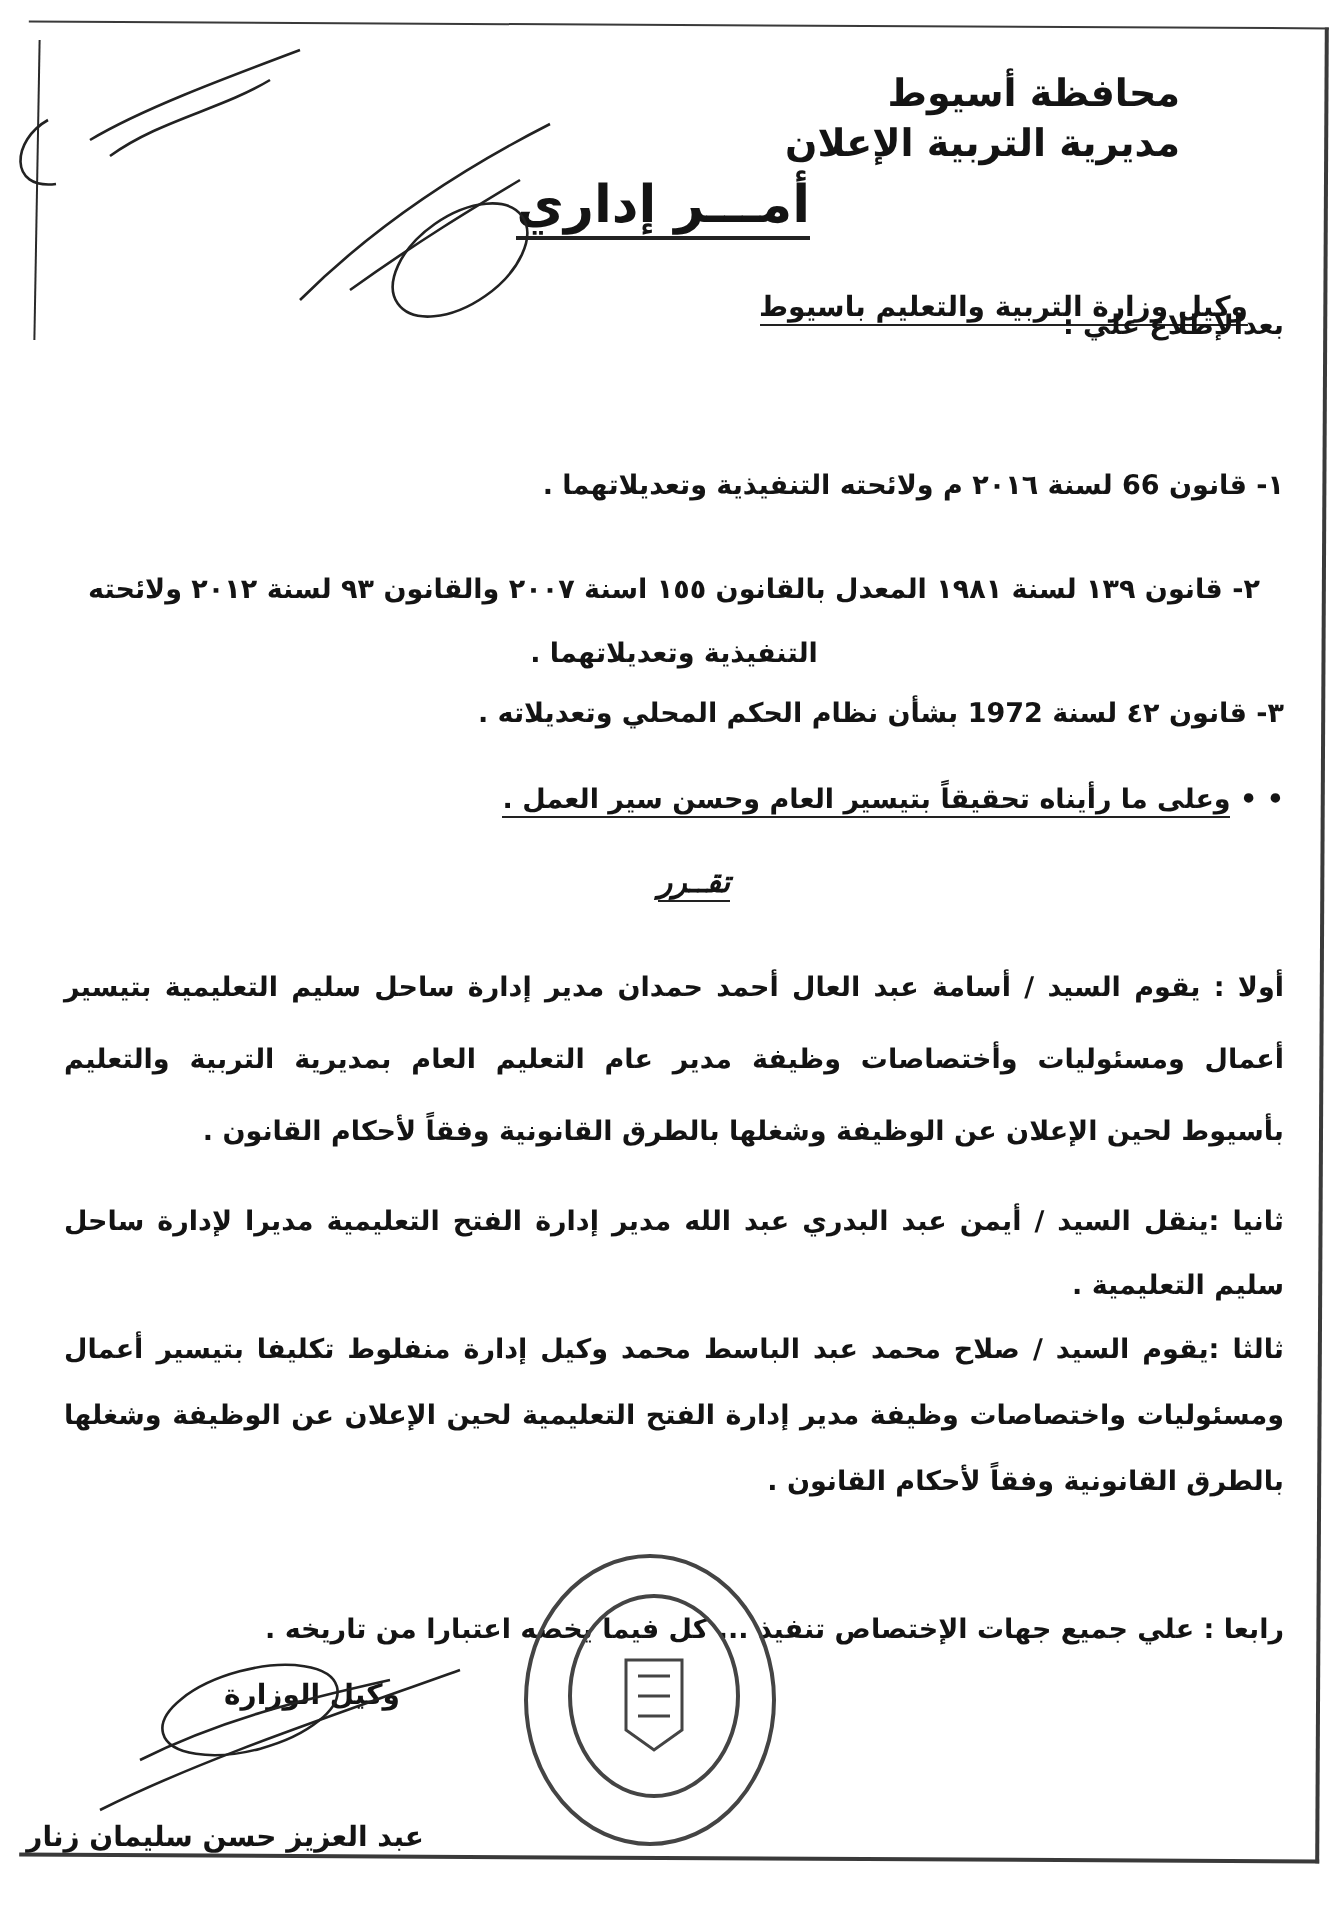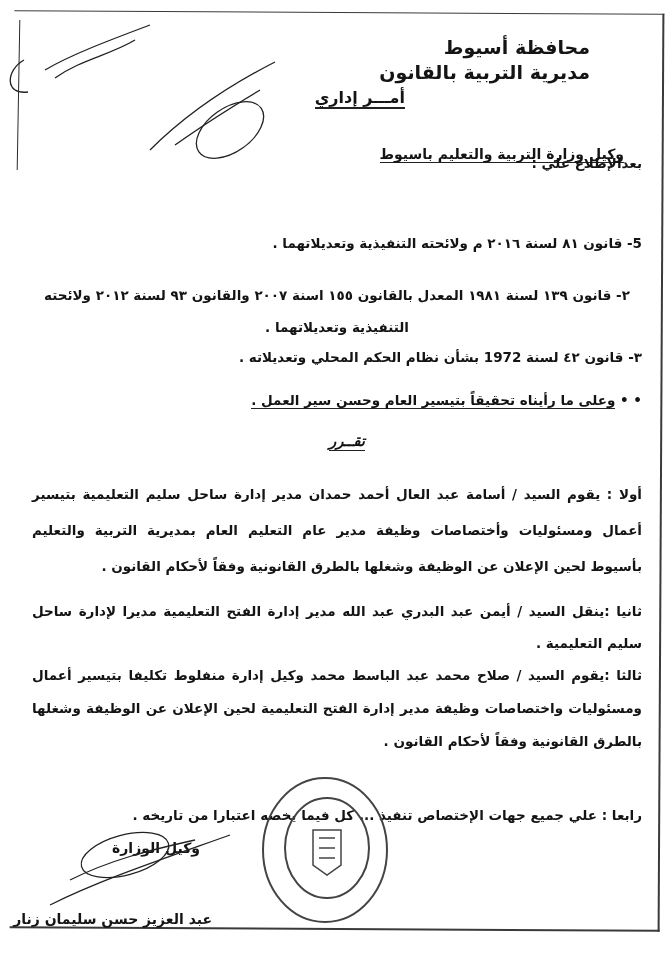--- a/index.html
+++ b/index.html
@@ -10,21 +10,21 @@
     .page-frame {
       position: absolute; left: 12px; top: 12px; width: 648px; height: 915px;
       border-right: 2px solid #3a3a3a; border-bottom: 2px solid #3a3a3a; border-top: 1.5px solid #3a3a3a;
       transform: rotate(0.3deg);
     }
     .left-margin-line { position: absolute; left: 18px; top: 20px; width: 1px; height: 150px; background: #2a2a2a; transform: rotate(1deg); }
     .rtl { direction: rtl; text-align: right; position: absolute; font-weight: bold; }
     .header-line { right: 80px; font-size: 19px; }
     .gov { top: 36px; }
     .dir { top: 61px; }
-    .doc-title { top: 88px; right: 265px; font-size: 16px; }
+    .doc-title { top: 88px; right: 265px; font-size: 26px; }
     .doc-title .u { border-bottom: 2px solid #222; }
     .addressee { top: 146px; right: 46px; font-size: 14px; border-bottom: 1.5px solid #222; }
     .body-text { right: 28px; width: 610px; font-size: 13.5px; line-height: 30px; }
     .preamble { top: 148px; }
     .l1 { top: 228px; }
     .l2 { top: 279px; line-height: 32px; text-align: center; }
     .l3 { top: 342px; }
     .l4 { top: 385px; }
     .l4 .u { border-bottom: 1.5px solid #222; }
     .decide { top: 432px; right: 305px; font-size: 15px; border-bottom: 1.5px solid #222; font-style: italic; }
@@ -37,28 +37,28 @@
     svg.hand { position: absolute; left: 0; top: 0; pointer-events: none; }
     .stamp { position: absolute; left: 255px; top: 770px; width: 140px; height: 170px; }
   </style>
 </head>
 <body>
 
 <div class="page-frame"></div>
 <div class="left-margin-line"></div>
 
 <div class="rtl header-line gov">محافظة أسيوط</div>
-<div class="rtl header-line dir">مديرية التربية بالقانون</div>
+<div class="rtl header-line dir">مديرية التربية الإعلان</div>
 
 <div class="rtl doc-title"><span class="u">أمـــر إداري</span></div>
 
 <div class="rtl addressee">وكيل وزارة التربية والتعليم باسيوط</div>
 
 <div class="rtl body-text preamble">بعدالإطلاع علي :</div>
-<div class="rtl body-text l1">5- قانون ٨١ لسنة ٢٠١٦ م ولائحته التنفيذية وتعديلاتهما .</div>
+<div class="rtl body-text l1">١- قانون 66 لسنة ٢٠١٦ م ولائحته التنفيذية وتعديلاتهما .</div>
 <div class="rtl body-text l2">٢- قانون ١٣٩ لسنة ١٩٨١ المعدل بالقانون ١٥٥ اسنة ٢٠٠٧ والقانون ٩٣ لسنة ٢٠١٢ ولائحته التنفيذية وتعديلاتهما .</div>
 <div class="rtl body-text l3">٣- قانون ٤٢ لسنة 1972 بشأن نظام الحكم المحلي وتعديلاته .</div>
 <div class="rtl body-text l4"><span>• • </span><span class="u">وعلى ما رأيناه تحقيقاً بتيسير العام وحسن سير العمل .</span></div>
 
 <div class="rtl decide">تقــرر</div>
 
 <div class="rtl body-text p1">أولا : يقوم السيد / أسامة عبد العال أحمد حمدان  مدير إدارة ساحل سليم التعليمية بتيسير أعمال ومسئوليات وأختصاصات وظيفة مدير عام التعليم العام بمديرية التربية والتعليم بأسيوط لحين الإعلان عن الوظيفة وشغلها بالطرق القانونية وفقاً لأحكام القانون .</div>
 <div class="rtl body-text p2">ثانيا :ينقل السيد / أيمن عبد البدري عبد الله  مدير إدارة الفتح التعليمية مديرا لإدارة ساحل سليم التعليمية .</div>
 <div class="rtl body-text p3">ثالثا :يقوم السيد / صلاح محمد عبد الباسط محمد  وكيل إدارة منفلوط تكليفا بتيسير أعمال ومسئوليات واختصاصات وظيفة مدير إدارة الفتح التعليمية لحين الإعلان عن الوظيفة وشغلها بالطرق القانونية وفقاً لأحكام القانون .</div>
 <div class="rtl body-text p4">رابعا : علي جميع جهات الإختصاص تنفيذ ... كل فيما يخصه اعتبارا من تاريخه .</div>

